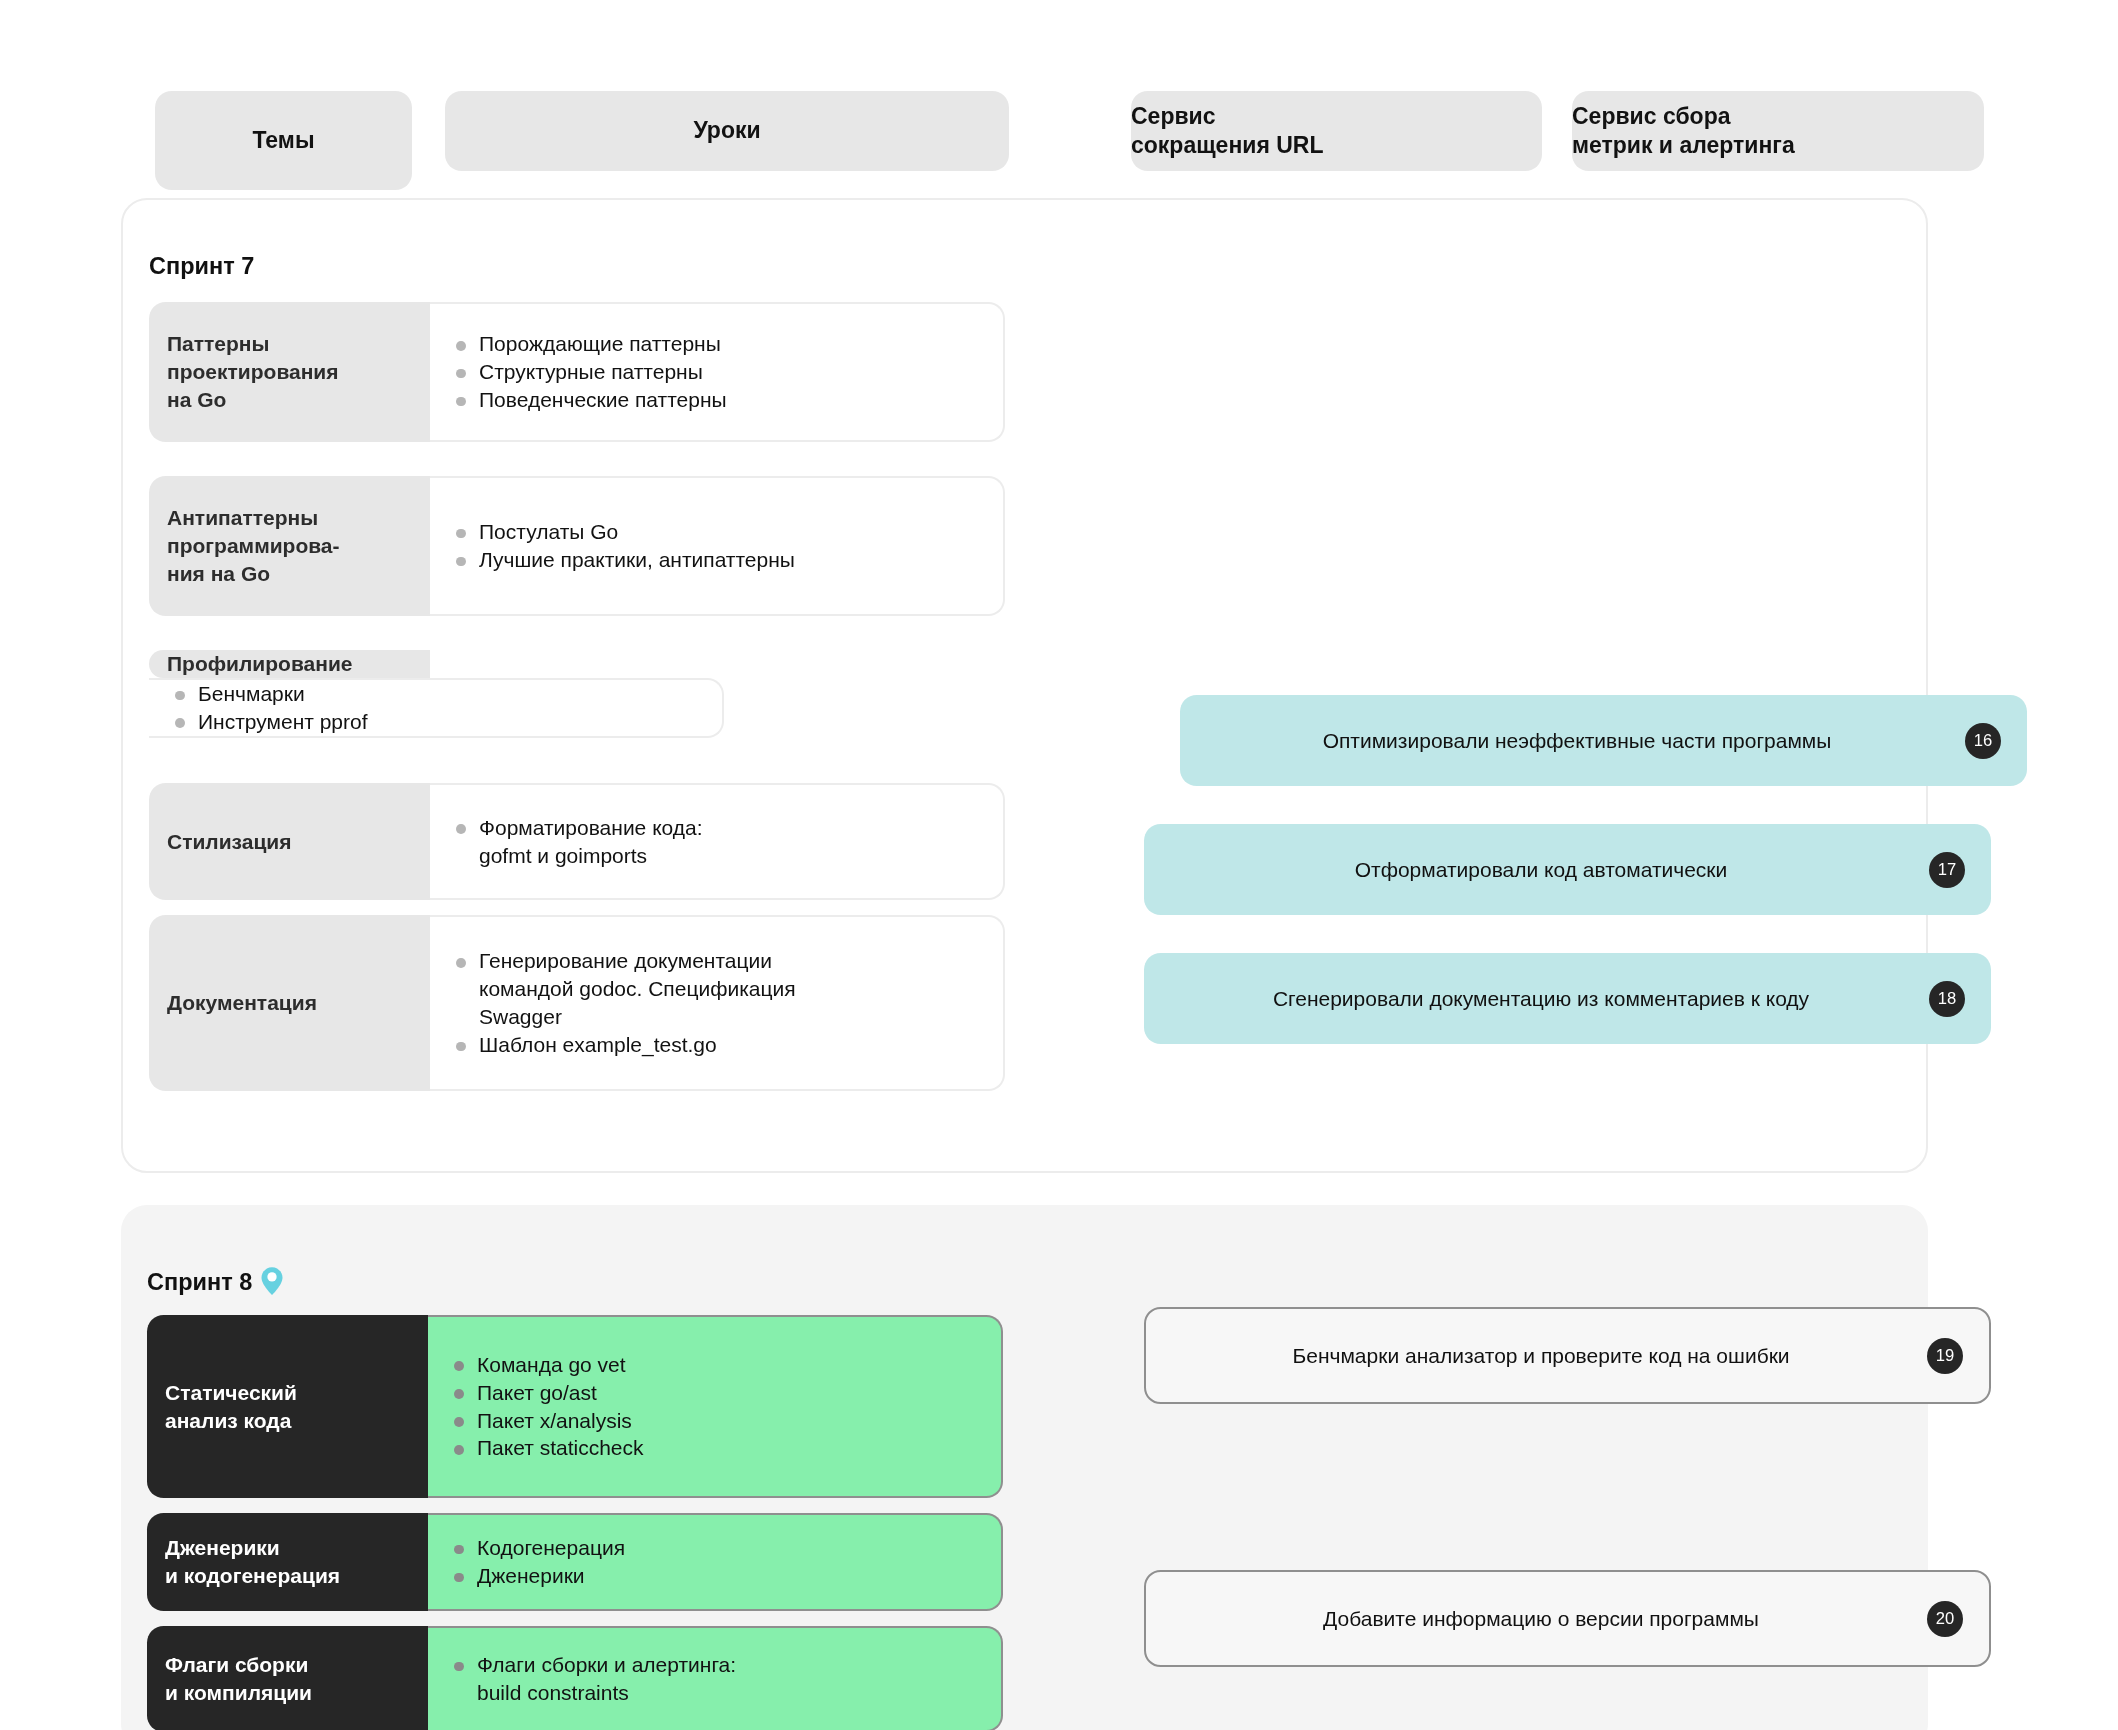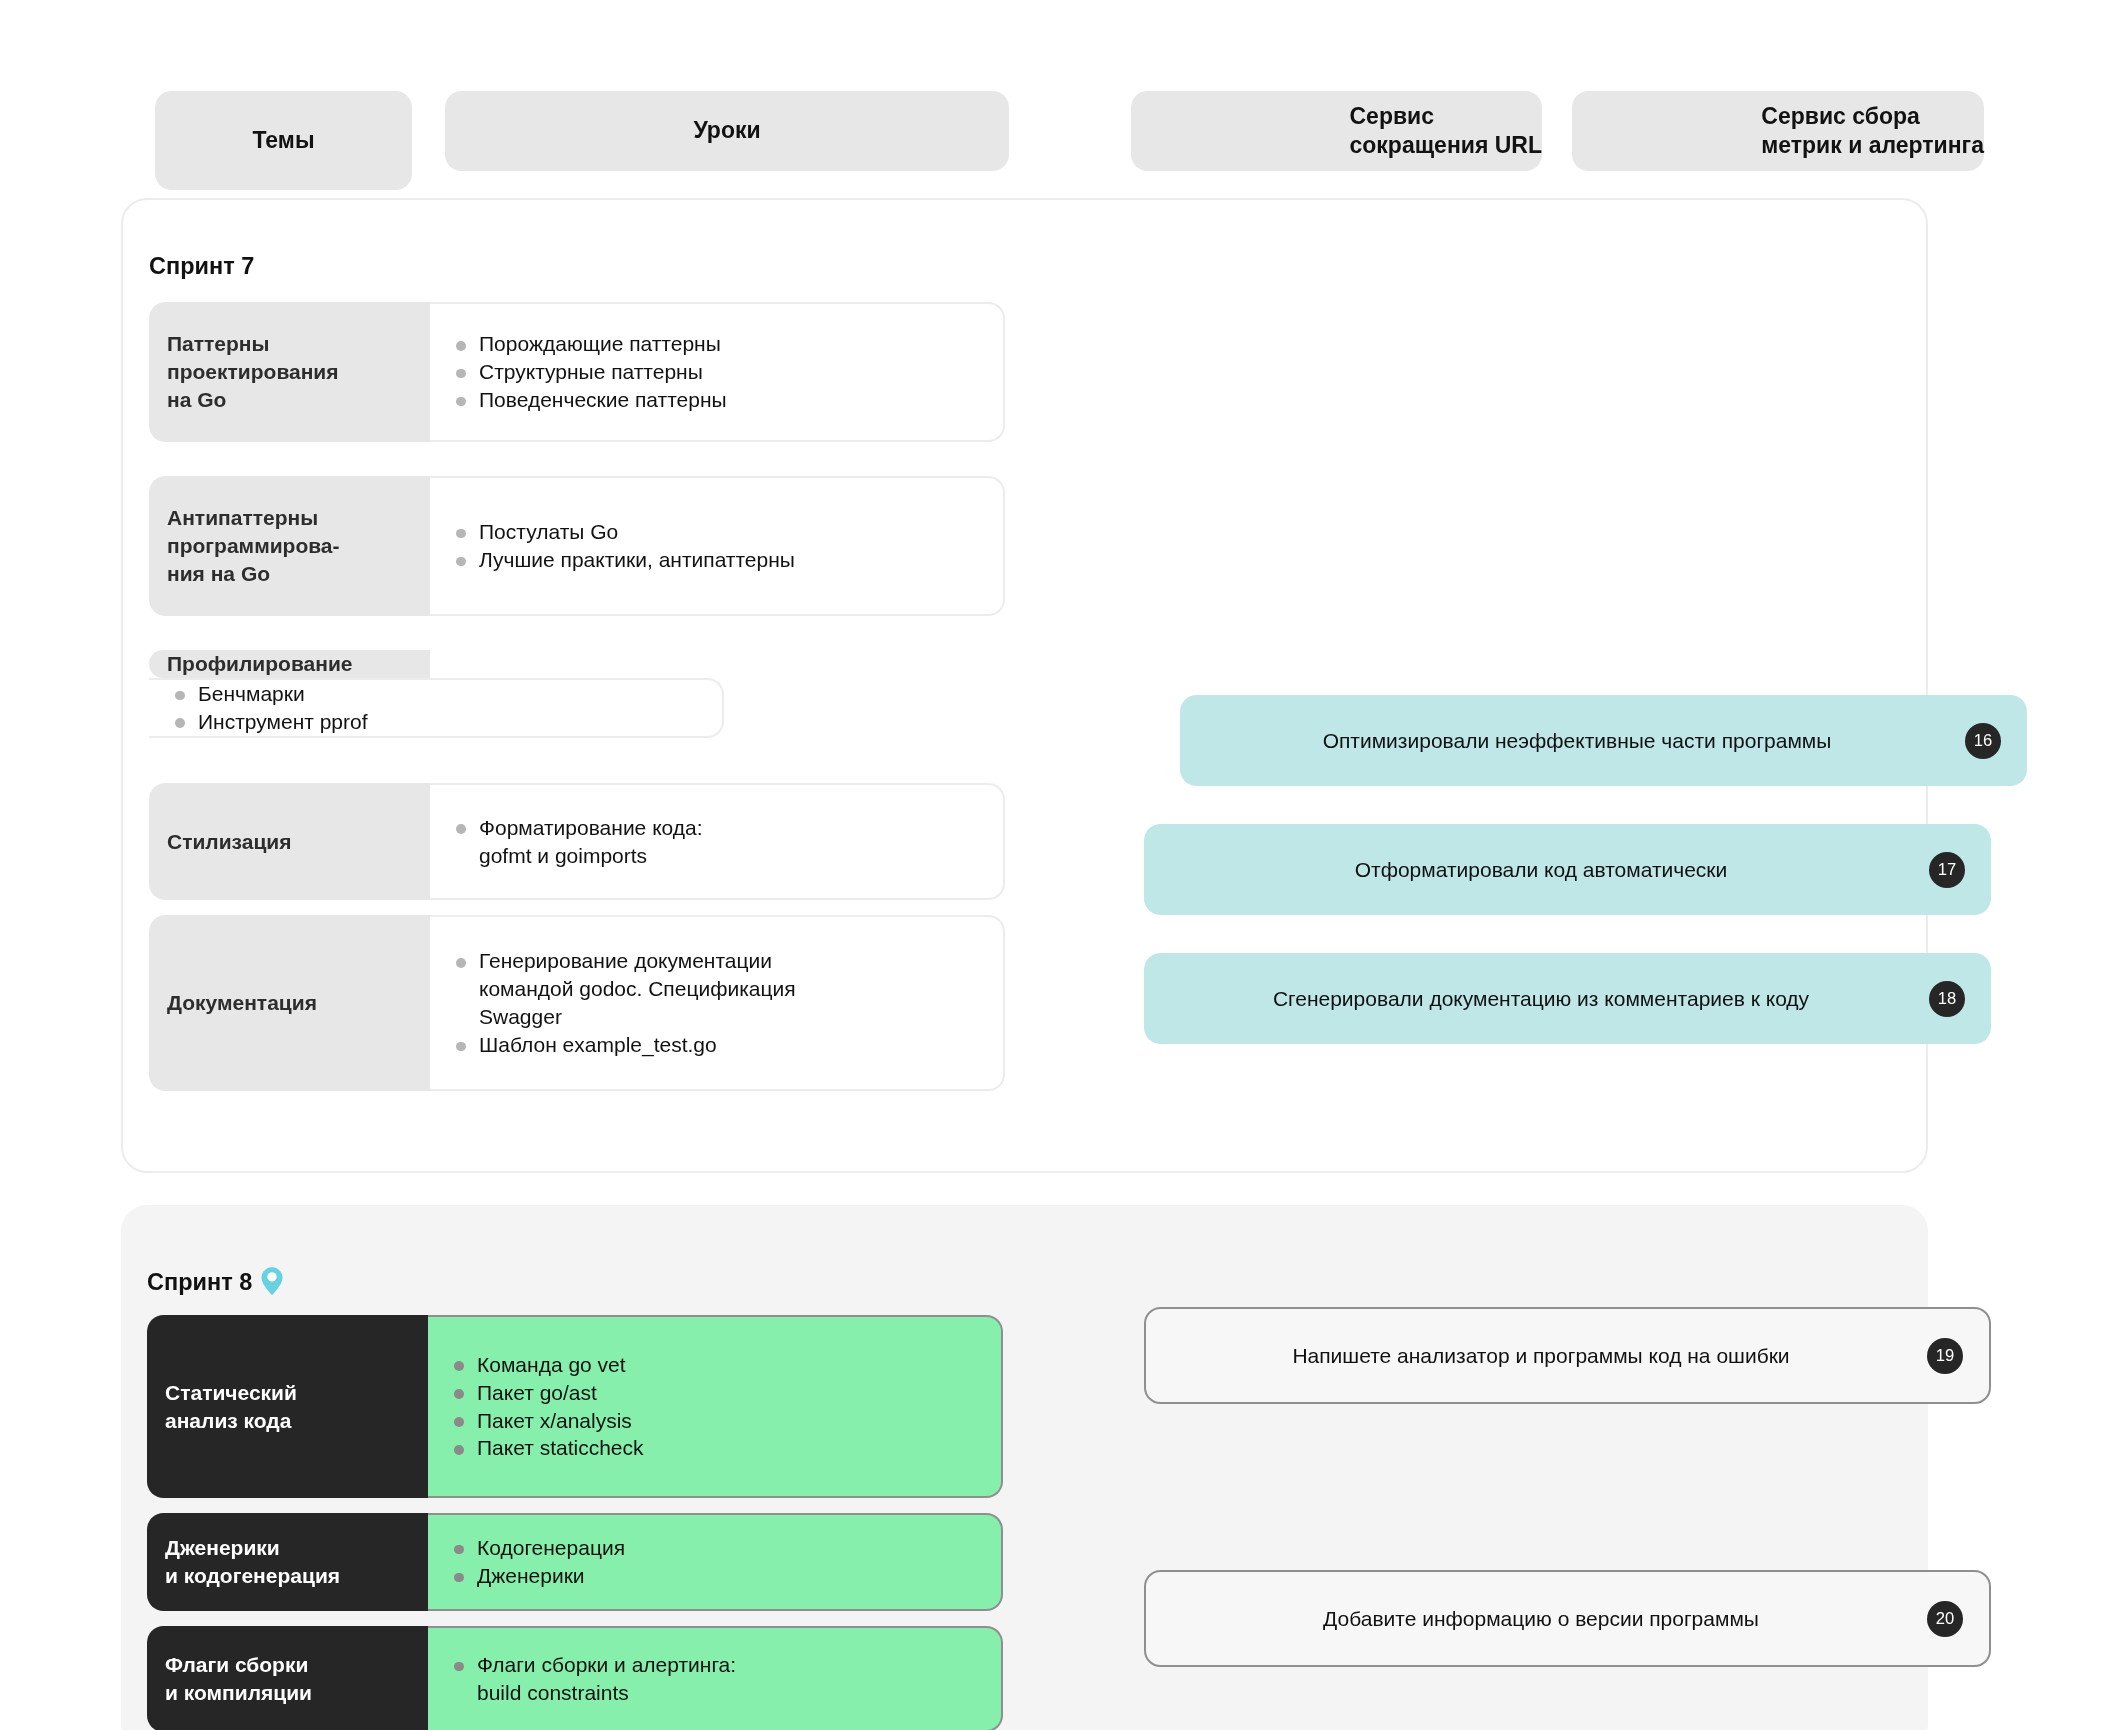--- a/index.html
+++ b/index.html
@@ -19,21 +19,21 @@
     background: #e7e7e7;
     border-radius: 16.6px;
     color: #121212;
     font-size: 23px;
     font-weight: 700;
     line-height: 1.28;
     display: flex;
     align-items: center;
   }
   .tab.center { justify-content: center; }
-  .tab.left   { justify-content: flex-end; padding-left: 76px; }
+  .tab.left   { justify-content: flex-start; }
   .tab-themes  { left: 0px;    width: 257px; height: 99px; }
   .tab-lessons { left: 290px;  width: 564px; height: 80px; }
   .tab-url     { left: 976px; width: 411px; height: 80px; }
   .tab-metrics { left: 1417px; width: 412px; height: 80px; }
   .tab span { display: block; white-space: pre-line; }
 
   
   .sprint {
     position: absolute;
     left: 121px;
@@ -295,21 +295,21 @@
       <div class="lessons-cell">
         <ul class="bullets">
           <li>Флаги сборки и алертинга:
 build constraints</li>
         </ul>
       </div>
     </div>
   </div>
 
   <div class="callout outline" style="left:1144px; top:1307px; width:847px; height:97px;">
-    <span class="ctext">Напишете анализатор и программы код на ошибки</span>
+    <span class="ctext">Бенчмарки анализатор и проверите код на ошибки</span>
     <span class="badge">19</span>
   </div>
   <div class="callout outline" style="left:1144px; top:1570px; width:847px; height:97px;">
     <span class="ctext">Добавите информацию о версии программы</span>
     <span class="badge">20</span>
   </div>
 
 </div>
 
 

